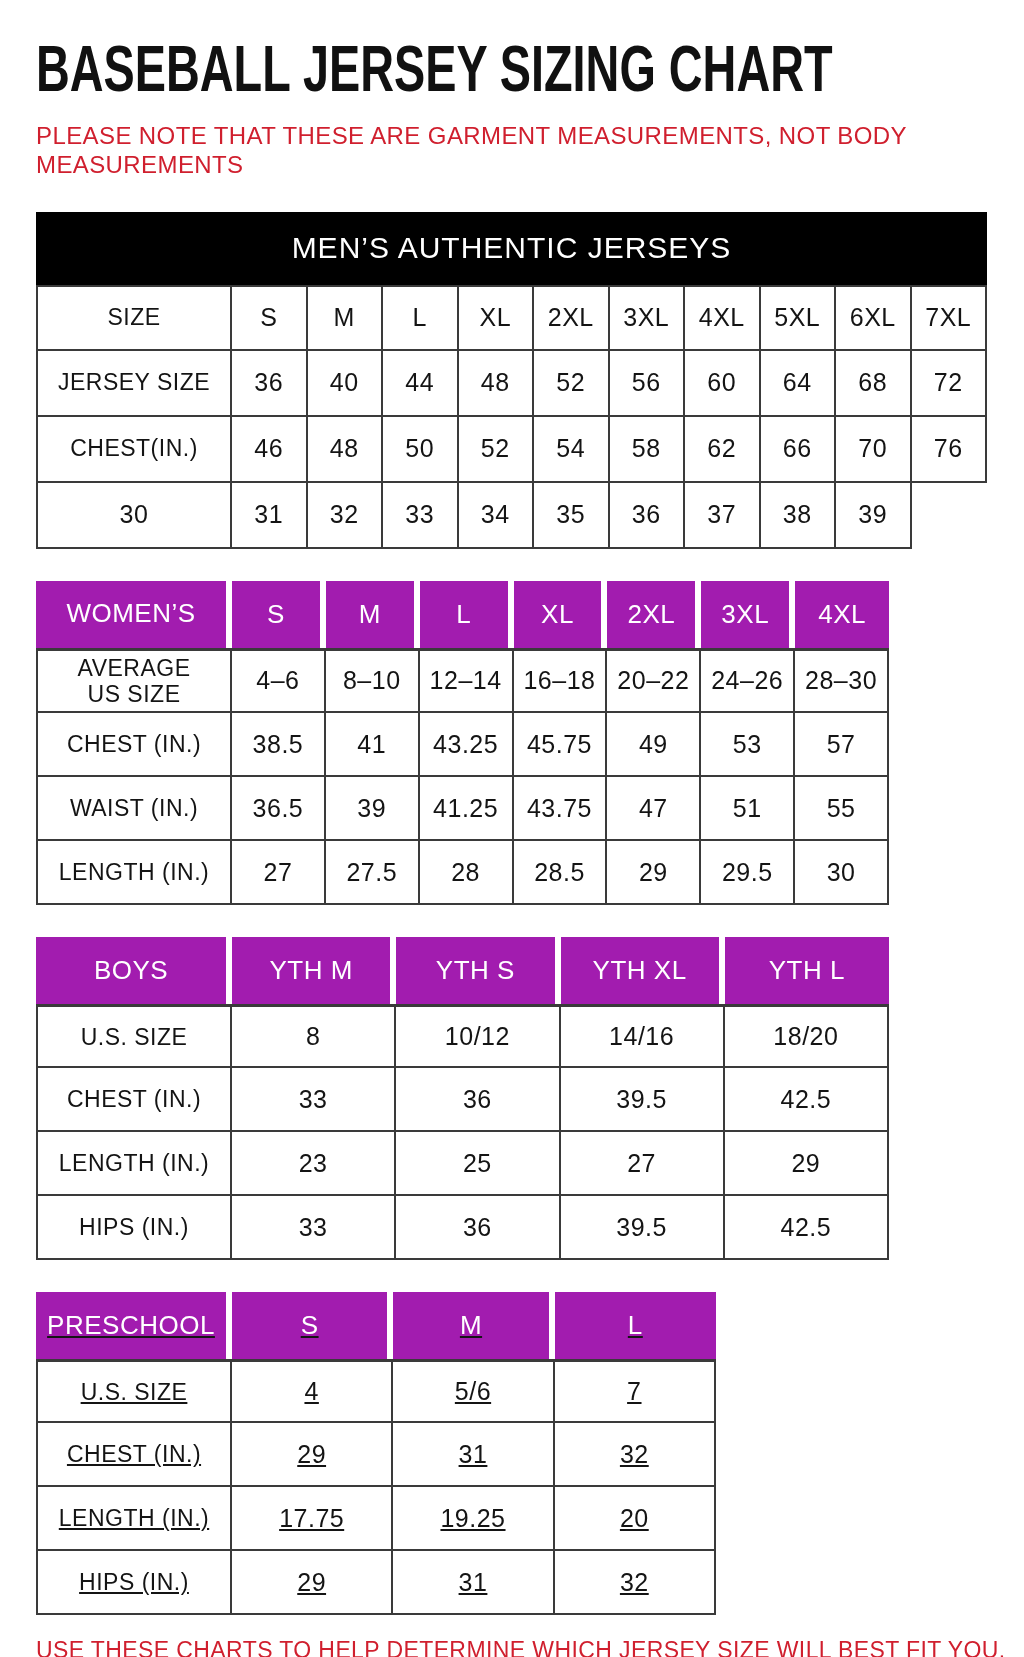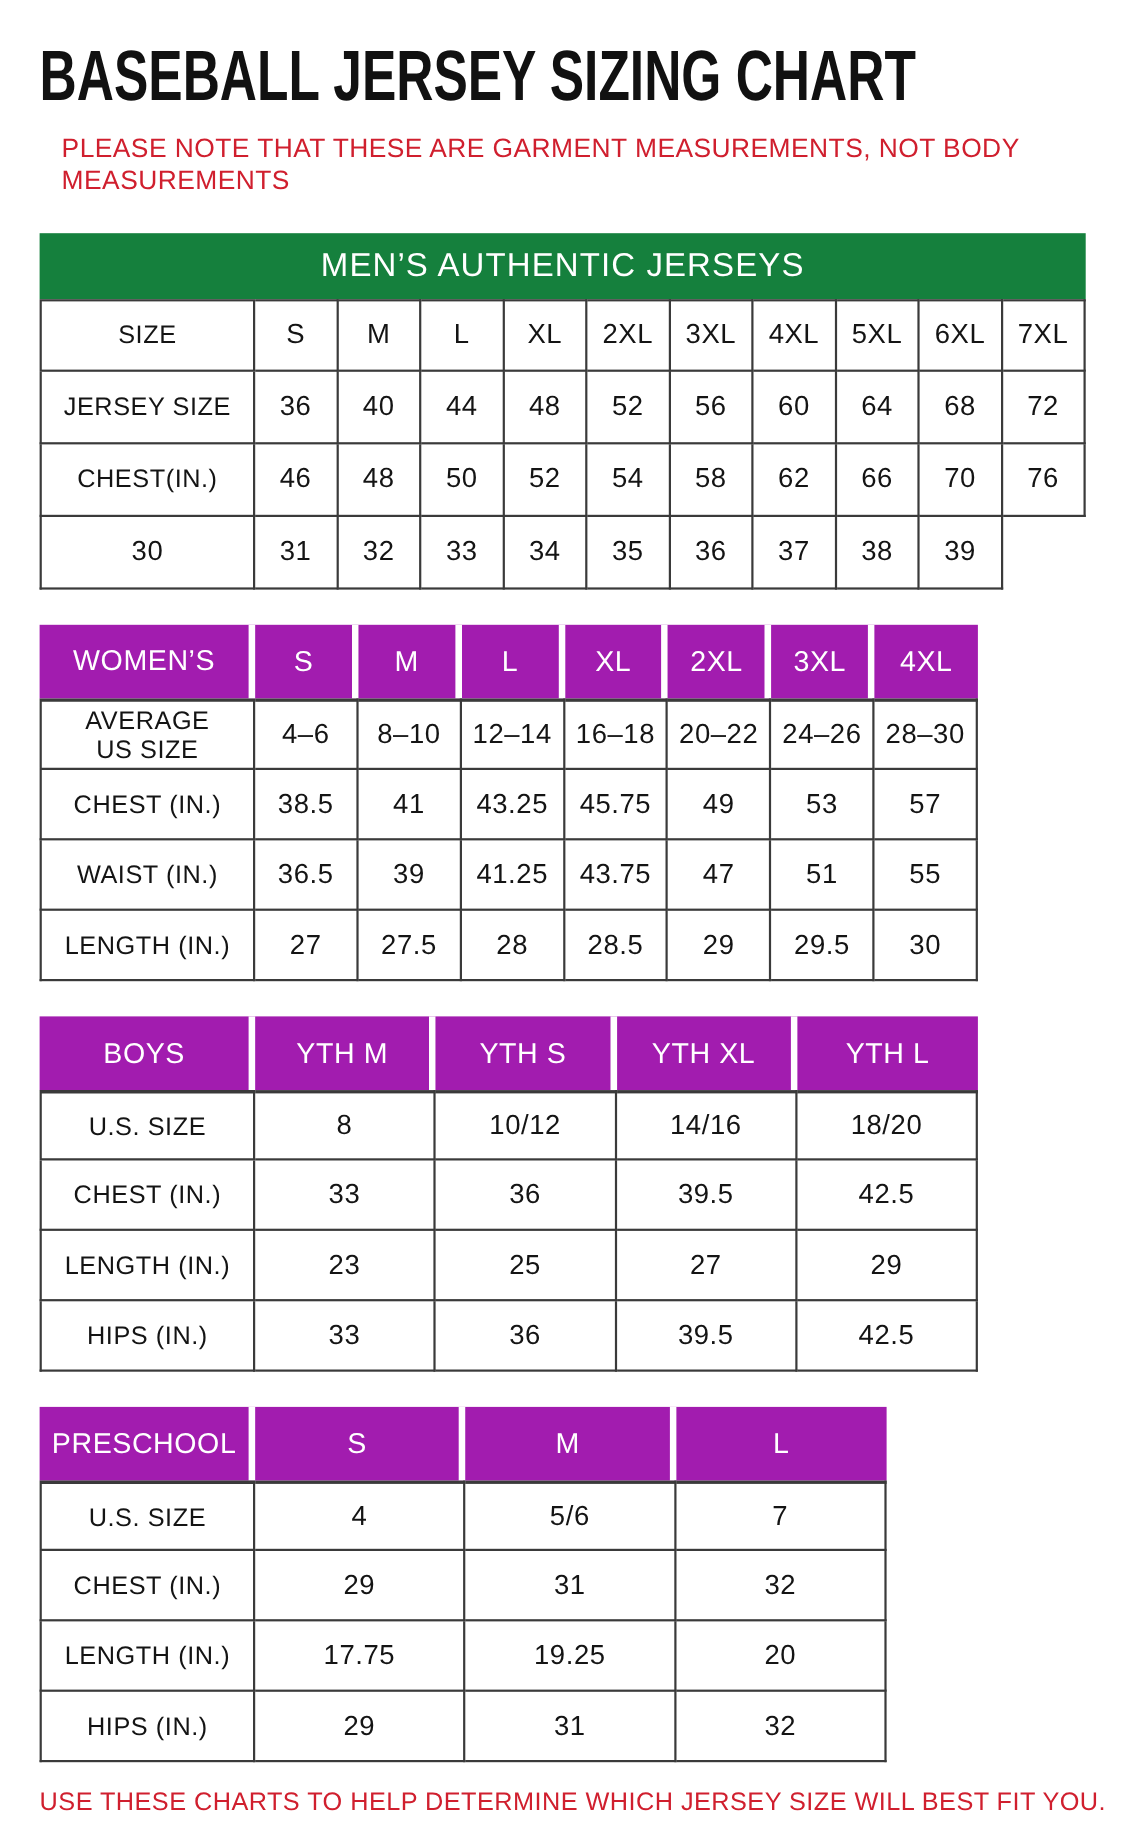--- a/index.html
+++ b/index.html
@@ -25,43 +25,42 @@
     margin-top: 6px;
   }
 
   .note {
     margin-top: 18px;
     max-width: 905px;
     font-size: 24px;
     line-height: 1.22;
     letter-spacing: 0.4px;
     color: #d01f2e;
-    margin-left: 20px;
   }
 
   
   .table-block { margin-top: 32px; }
   .banner {
     width: 951px;
-    height: 60px;
-    background: #15803d;
+    height: 73px;
+    background: #000000;
     color: #ffffff;
     display: flex;
     align-items: center;
     justify-content: center;
     font-size: 30px;
     letter-spacing: 1px;
   }
 
   .tbl { background: #ffffff; }
   .row { display: grid; }
   .tbl[data-table="mens"]      .row { grid-template-columns: 196px repeat(10, 1fr); width: 951px; }
   .tbl[data-table="womens"]    .row { grid-template-columns: 196px repeat(7, 1fr);  width: 853px; }
   .tbl[data-table="boys"]      .row { grid-template-columns: 196px repeat(4, 1fr);  width: 853px; }
-  .tbl[data-table="preschool"] .row { grid-template-columns: 196px repeat(3, 1fr);  width: 770px; }
+  .tbl[data-table="preschool"] .row { grid-template-columns: 196px repeat(3, 1fr);  width: 680px; text-decoration: underline; }
 
   .cell {
     display: flex;
     align-items: center;
     justify-content: center;
     text-align: center;
     min-height: 64px;
     border-right: 2px solid #3a3a3a;
     border-bottom: 2px solid #3a3a3a;
     font-size: 25px;

